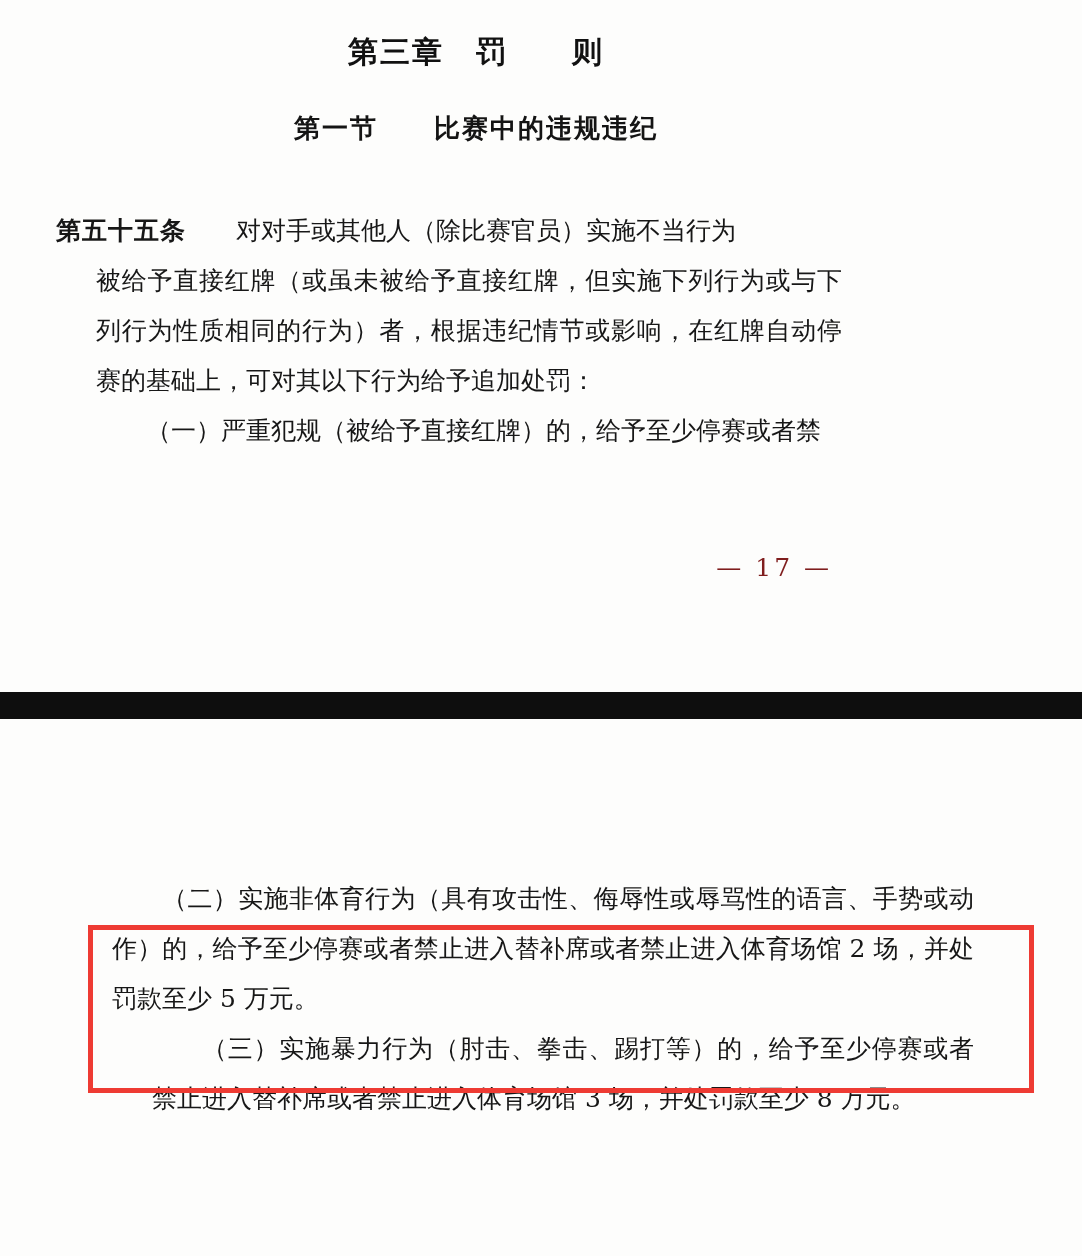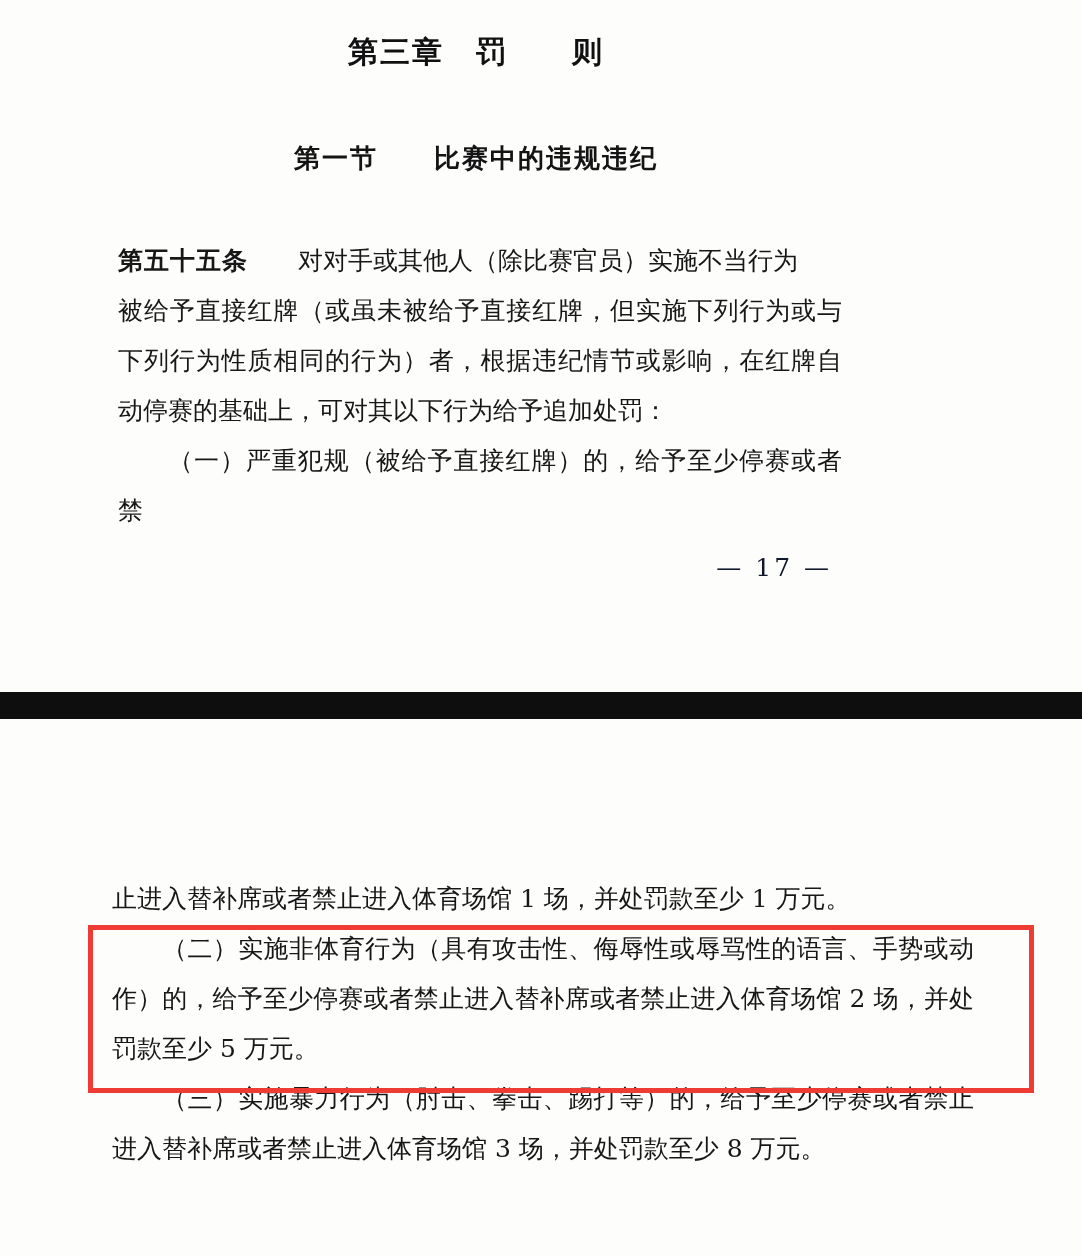--- a/index.html
+++ b/index.html
@@ -38,53 +38,54 @@
     font-weight: bold;
     letter-spacing: 2px;
     margin-top: 32px;
     color: #111;
   }
   .section-title {
     text-align: center;
     font-size: 26px;
     font-weight: bold;
     letter-spacing: 2px;
-    margin-top: 68px;
+    margin-top: 38px;
     color: #141414;
   }
   .body-block {
     margin-top: 60px;
-    padding: 0 110px 0 118px;
+    padding: 0 110px 0 56px;
     font-size: 25px;
     line-height: 50px;
     text-align: justify;
     text-justify: inter-ideograph;
     color: #171717;
   }
   .para {
     margin: 0;
     text-indent: 0;
   }
   .para + .para {
     margin-top: 0;
+    margin-left: 40px;
   }
   .art-no {
     font-weight: bold;
     letter-spacing: 1px;
   }
   .indent2 {
     text-indent: 50px;
   }
   .page-number {
     position: absolute;
     right: 120px;
     top: 553px;
     font-size: 25px;
     letter-spacing: 3px;
-    color: #0f172a;
+    color: #7f1d1d;
   }
 
   
   .separator {
     position: absolute;
     left: 0;
     top: 692px;
     width: 1082px;
     height: 27px;
     background: #0e0e0e;
@@ -143,21 +144,20 @@
       <p class="para indent2">（一）严重犯规（被给予直接红牌）的，给予至少停赛或者禁</p>
     </div>
 
     <div class="page-number">— 17 —</div>
   </div>
 
   <div class="separator"></div>
 
   <div class="page-bottom">
     <div class="bottom-body">
-      <p class="para">止进入替补席或者禁止进入体育场馆 1 场，并处罚款至少 1 万元。</p>
 
       <p class="para indent2">（二）实施非体育行为（具有攻击性、侮辱性或辱骂性的语言、手势或动作）的，给予至少停赛或者禁止进入替补席或者禁止进入体育场馆 2 场，并处罚款至少 5 万元。</p>
 
       <p class="para indent2">（三）实施暴力行为（肘击、拳击、踢打等）的，给予至少停赛或者禁止进入替补席或者禁止进入体育场馆 3 场，并处罚款至少 8 万元。</p>
     </div>
   </div>
 
   <div class="highlight-box" style="border-color: rgb(238, 59, 51);"></div>
 
 </div>

